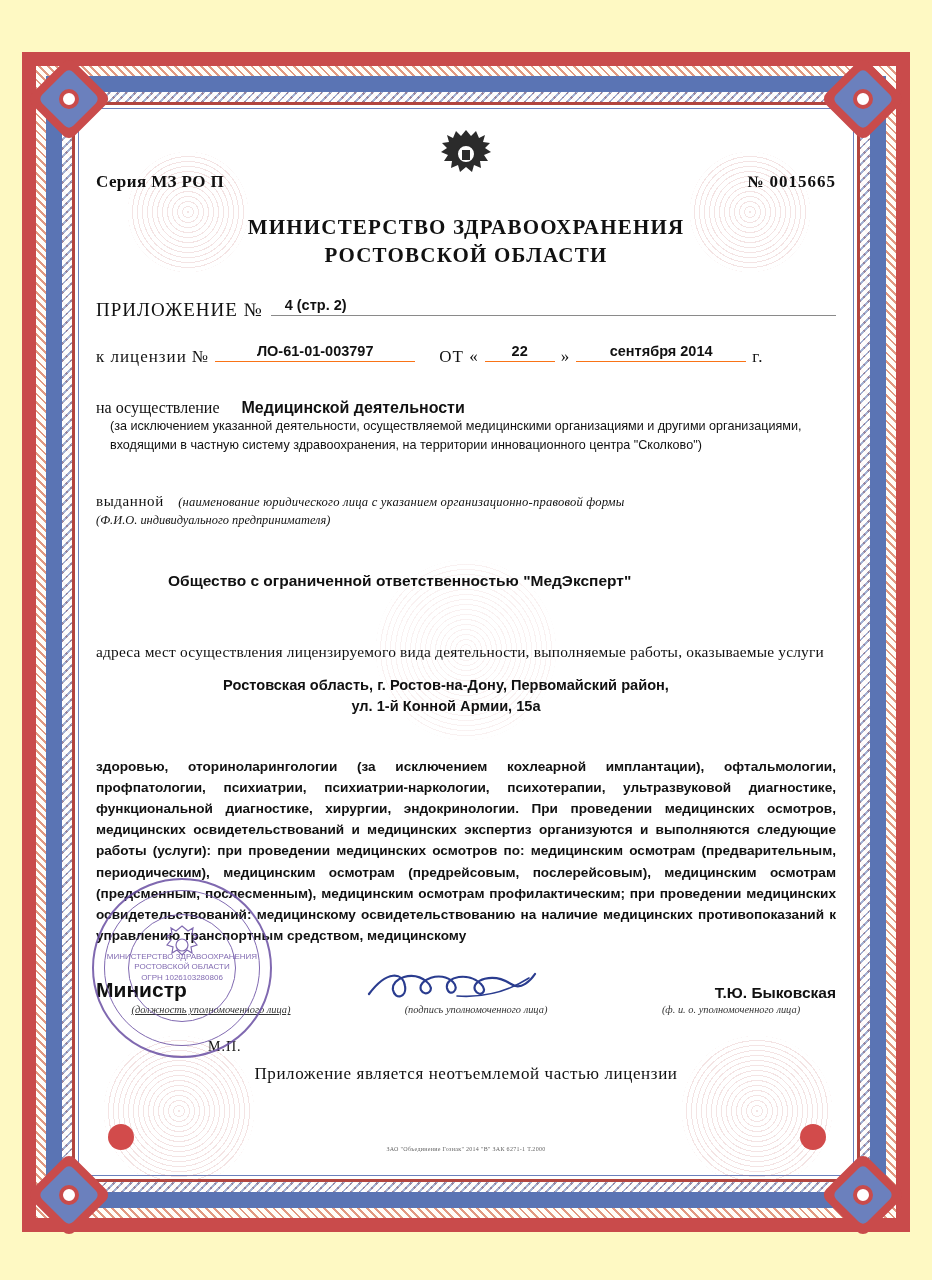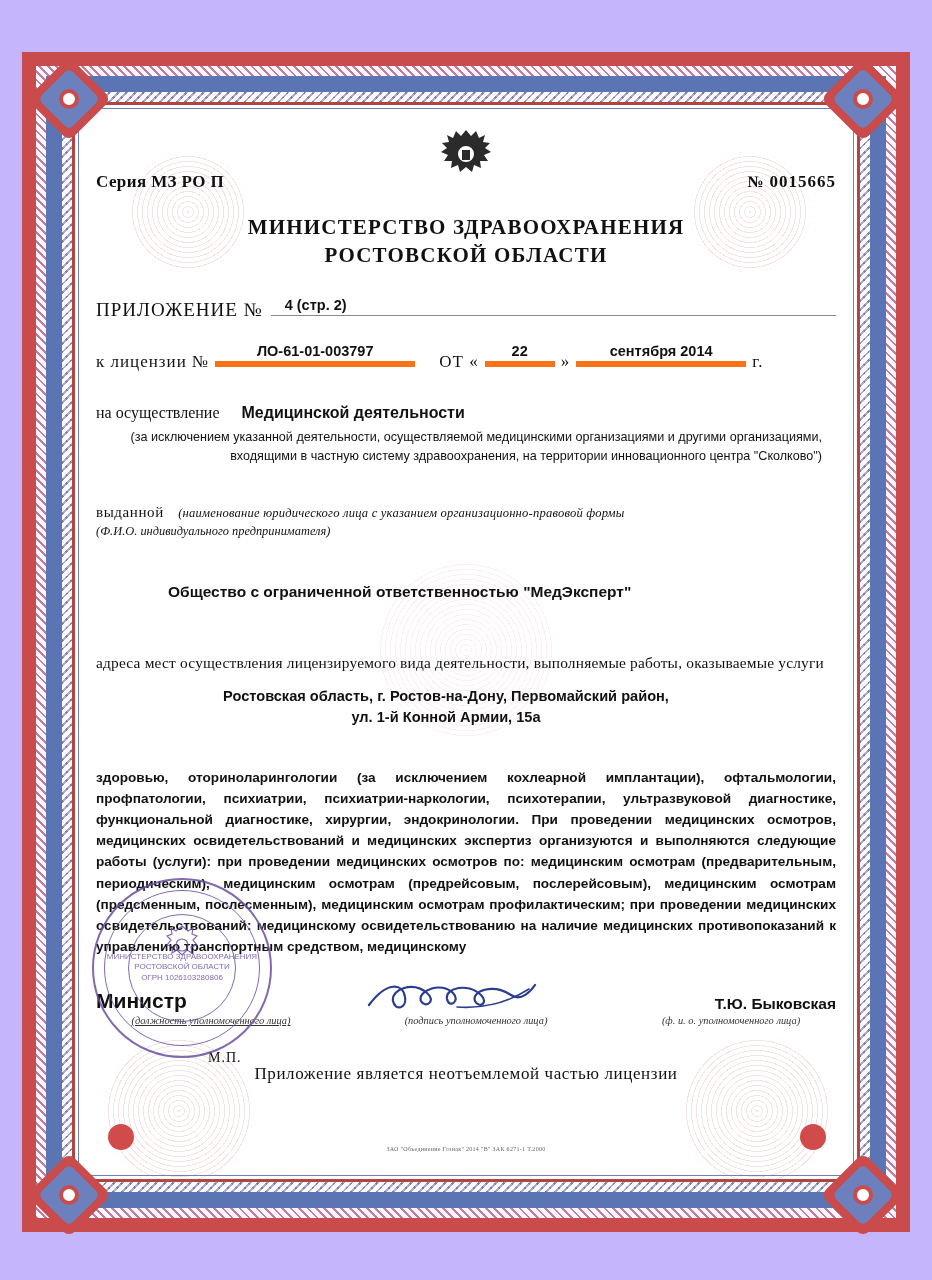--- a/index.html
+++ b/index.html
@@ -12,21 +12,21 @@
     height: 1280px;
     font-family: "Liberation Serif", serif;
     color: #111;
     overflow: hidden;
   }
 
   .page {
     position: relative;
     width: 932px;
     height: 1280px;
-    background: #c4b5fd;
+    background: #fef9c3;
   }
 
   
   .border-outer {
     position: absolute;
     left: 22px;
     top: 52px;
     width: 888px;
     height: 1180px;
     box-sizing: border-box;
@@ -189,21 +189,21 @@
     bottom: 2px;
     font-family: "Liberation Sans", sans-serif;
     font-weight: bold;
     font-size: 14.5px;
     color: #111;
     white-space: nowrap;
   }
 
   .row2 { margin-top: 20px; }
   .seg {
-    border-bottom: 6px solid #f97316;
+    border-bottom: 1px solid #f97316;
     position: relative;
     height: 20px;
     margin: 0 6px;
   }
   .seg .val {
     position: absolute;
     left: 50%;
     transform: translateX(-50%);
     bottom: 2px;
     font-family: "Liberation Sans", sans-serif;
@@ -224,22 +224,21 @@
   .activity-val {
     font-family: "Liberation Sans", sans-serif;
     font-weight: bold;
     font-size: 16px;
     margin-left: 22px;
   }
   .activity-note {
     font-family: "Liberation Sans", sans-serif;
     font-size: 12.6px;
     line-height: 1.5;
-    text-align: right;
-    margin-top: 6px;
+    text-align: left;
     padding: 0 14px;
   }
 
   .issued-block {
     margin-top: 38px;
     font-size: 15px;
   }
   .issued-block .ital {
     font-style: italic;
     font-size: 12.6px;

